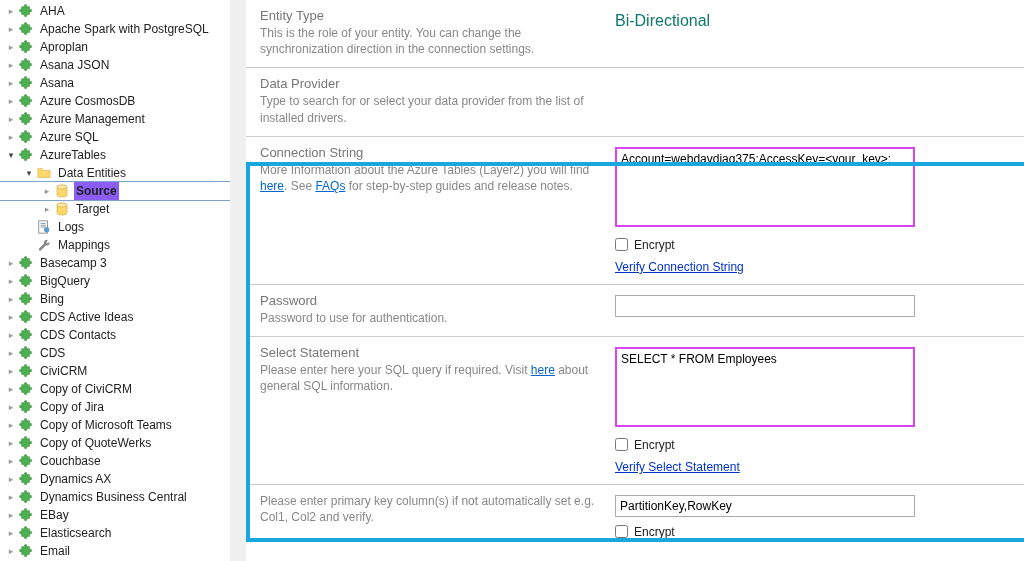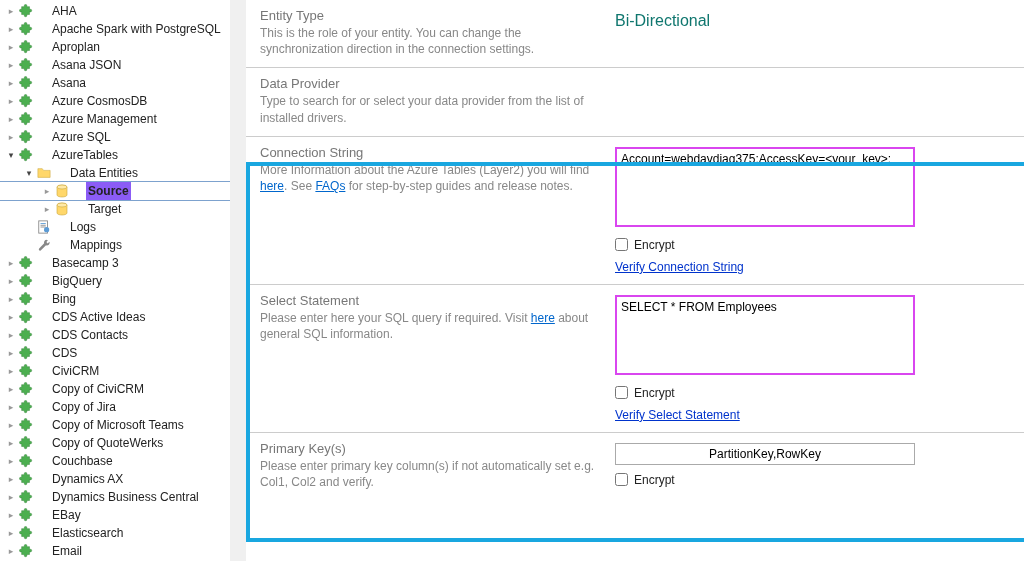--- a/index.html
+++ b/index.html
@@ -11,42 +11,42 @@
   .tree-item.selected { outline: 1px solid #7da2ce; }
   .tree-item.selected .label { background: #8b5cf6; font-weight: bold; }
   .expander { width: 14px; height: 14px; display: inline-flex; align-items: center; justify-content: center; font-size: 9px; color: #666; cursor: pointer; }
   .expander.none { visibility: hidden; }
   .icon { width: 16px; height: 16px; display: inline-flex; align-items: center; justify-content: center; margin-right: 4px; }
   .puzzle-icon svg { width: 14px; height: 14px; }
   .folder-icon svg { width: 14px; height: 14px; }
   .cylinder-icon svg { width: 12px; height: 14px; }
   .wrench-icon svg { width: 14px; height: 14px; }
   .log-icon svg { width: 14px; height: 14px; }
-  .label { padding: 0 2px; margin-left: 12px; }
+  .label { padding: 0 2px; }
   .d0 { padding-left: 4px; }
   .d1 { padding-left: 22px; }
   .d2 { padding-left: 40px; }
   
   .scroll-track { width: 16px; background: #f0f0f0; }
   
   
   .main { flex: 1; height: 100%; overflow-y: auto; background: #fff; position: relative; }
   .form-row { display: flex; border-bottom: 1px solid #ccc; padding: 8px 14px 10px 14px; }
   .form-left { width: 355px; padding-right: 20px; }
   .form-right { flex: 1; padding-top: 2px; }
   .field-head { font-weight: 400; color: #777; font-size: 13px; margin-bottom: 2px; }
   .field-desc { color: #888; font-size: 12px; line-height: 1.35; }
   .field-desc a { color: #0066cc; text-decoration: underline; cursor: pointer; }
   
   .value-plain { font-size: 16px; color: #0f766e; padding-top: 2px;}
   .tags-line { color: #888; font-size: 12px; margin-top: 18px; }
   
   select.combo { width: 300px; height: 22px; border: 1px solid #999; font-size: 12px; padding: 1px 4px; background: #fff; }
   textarea.multi { width: 300px; border: 2px solid #d946ef; font-family: inherit; font-size: 12px; padding: 3px 4px; resize: none; overflow-y: scroll; }
-  input.single { width: 300px; height: 22px; border: 1px solid #aaa; font-size: 12px; padding: 2px 4px; text-align: center; }
+  input.single { width: 300px; height: 22px; border: 1px solid #aaa; font-size: 12px; padding: 2px 4px; }
   .chk-row { display: flex; align-items: center; margin-top: 8px; gap: 6px; }
   .chk-row input[type=checkbox] { width: 13px; height: 13px; }
   .chk-row span { font-size: 12px; }
   .link-action { color: #0033cc; text-decoration: underline; font-size: 12px; margin-top: 8px; display: inline-block; cursor: pointer; }
   
   .highlight-box { position: absolute; border: 4px solid #19a7e0; pointer-events: none; z-index: 10; }
 </style>
 </head>
 <body>
 
@@ -370,41 +370,49 @@
     <div class="form-right">
       <textarea class="multi" rows="5" style="">Account=webdavdiag375;AccessKey=&lt;your_key&gt;;</textarea>
       <div class="chk-row">
         <input type="checkbox" style="">
         <span>Encrypt</span>
       </div>
       <a class="link-action">Verify Connection String</a>
     </div>
   </div>
 
+  <div class="form-row">
+    <div class="form-left">
+      <div class="field-head">Password</div>
+      <div class="field-desc">Password to use for authentication.</div>
+    </div>
+    <div class="form-right">
+      <input type="password" class="single" value="" style="">
+    </div>
+  </div>
 
   <div class="form-row">
     <div class="form-left">
       <div class="field-head">Select Statement</div>
       <div class="field-desc">
         <span>Please enter here your SQL query if required. Visit </span><a>here</a><span> about general SQL information.</span>
       </div>
     </div>
     <div class="form-right">
       <textarea class="multi" rows="5" style="">SELECT * FROM Employees</textarea>
       <div class="chk-row">
         <input type="checkbox" style="">
         <span>Encrypt</span>
       </div>
       <a class="link-action">Verify Select Statement</a>
     </div>
   </div>
 
   <div class="form-row" style="border-bottom:none;">
     <div class="form-left">
-      <div class="field-head">Primary Key(s)</div>
       <div class="field-desc">Please enter primary key column(s) if not automatically set e.g. Col1, Col2 and verify.</div>
     </div>
     <div class="form-right">
       <input type="text" class="single" value="PartitionKey,RowKey" style="">
       <div class="chk-row">
         <input type="checkbox" style="">
         <span>Encrypt</span>
       </div>
     </div>
   </div>

